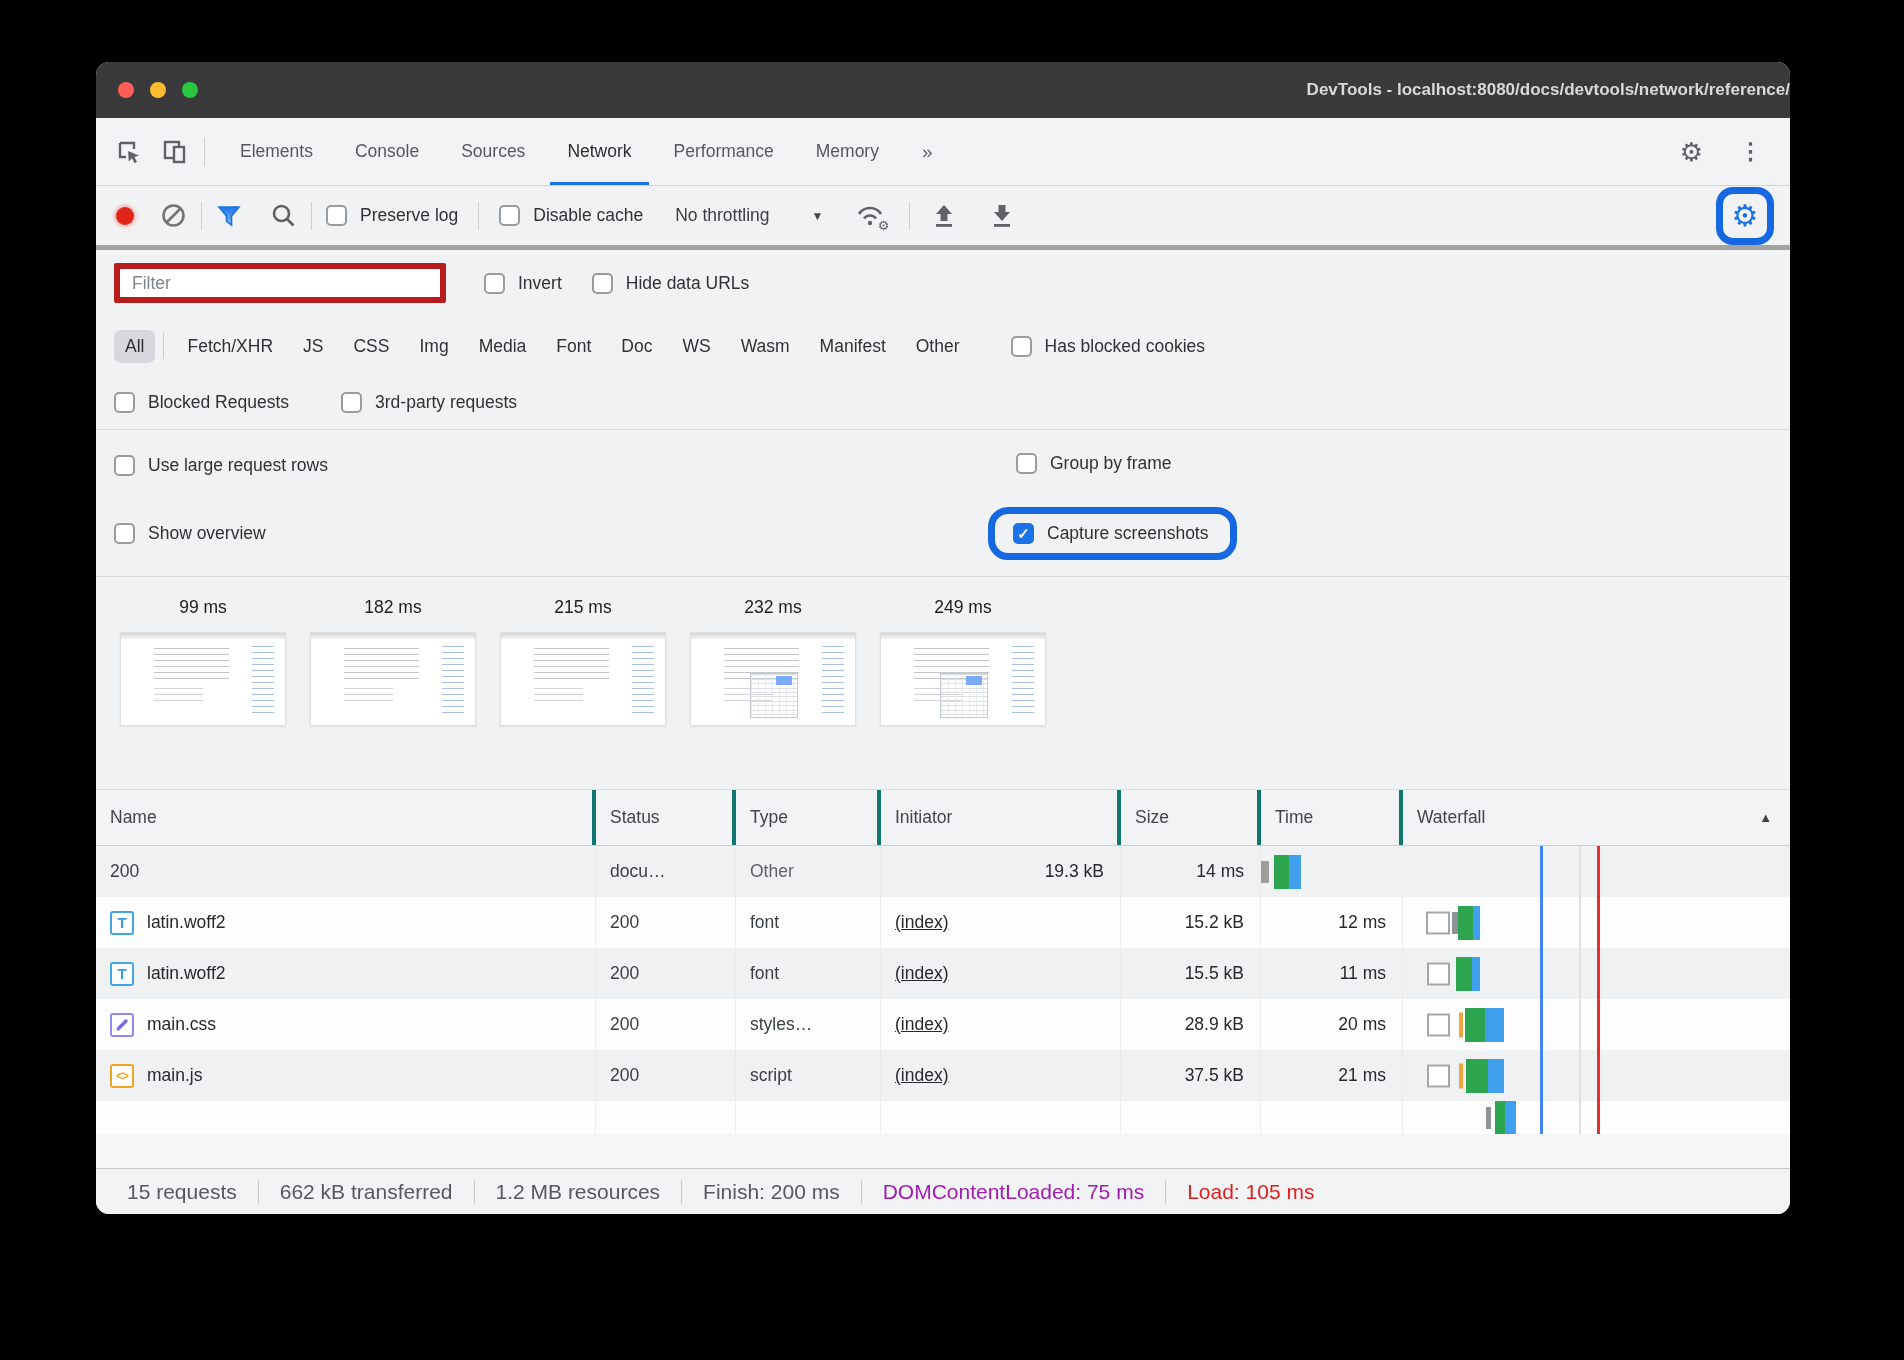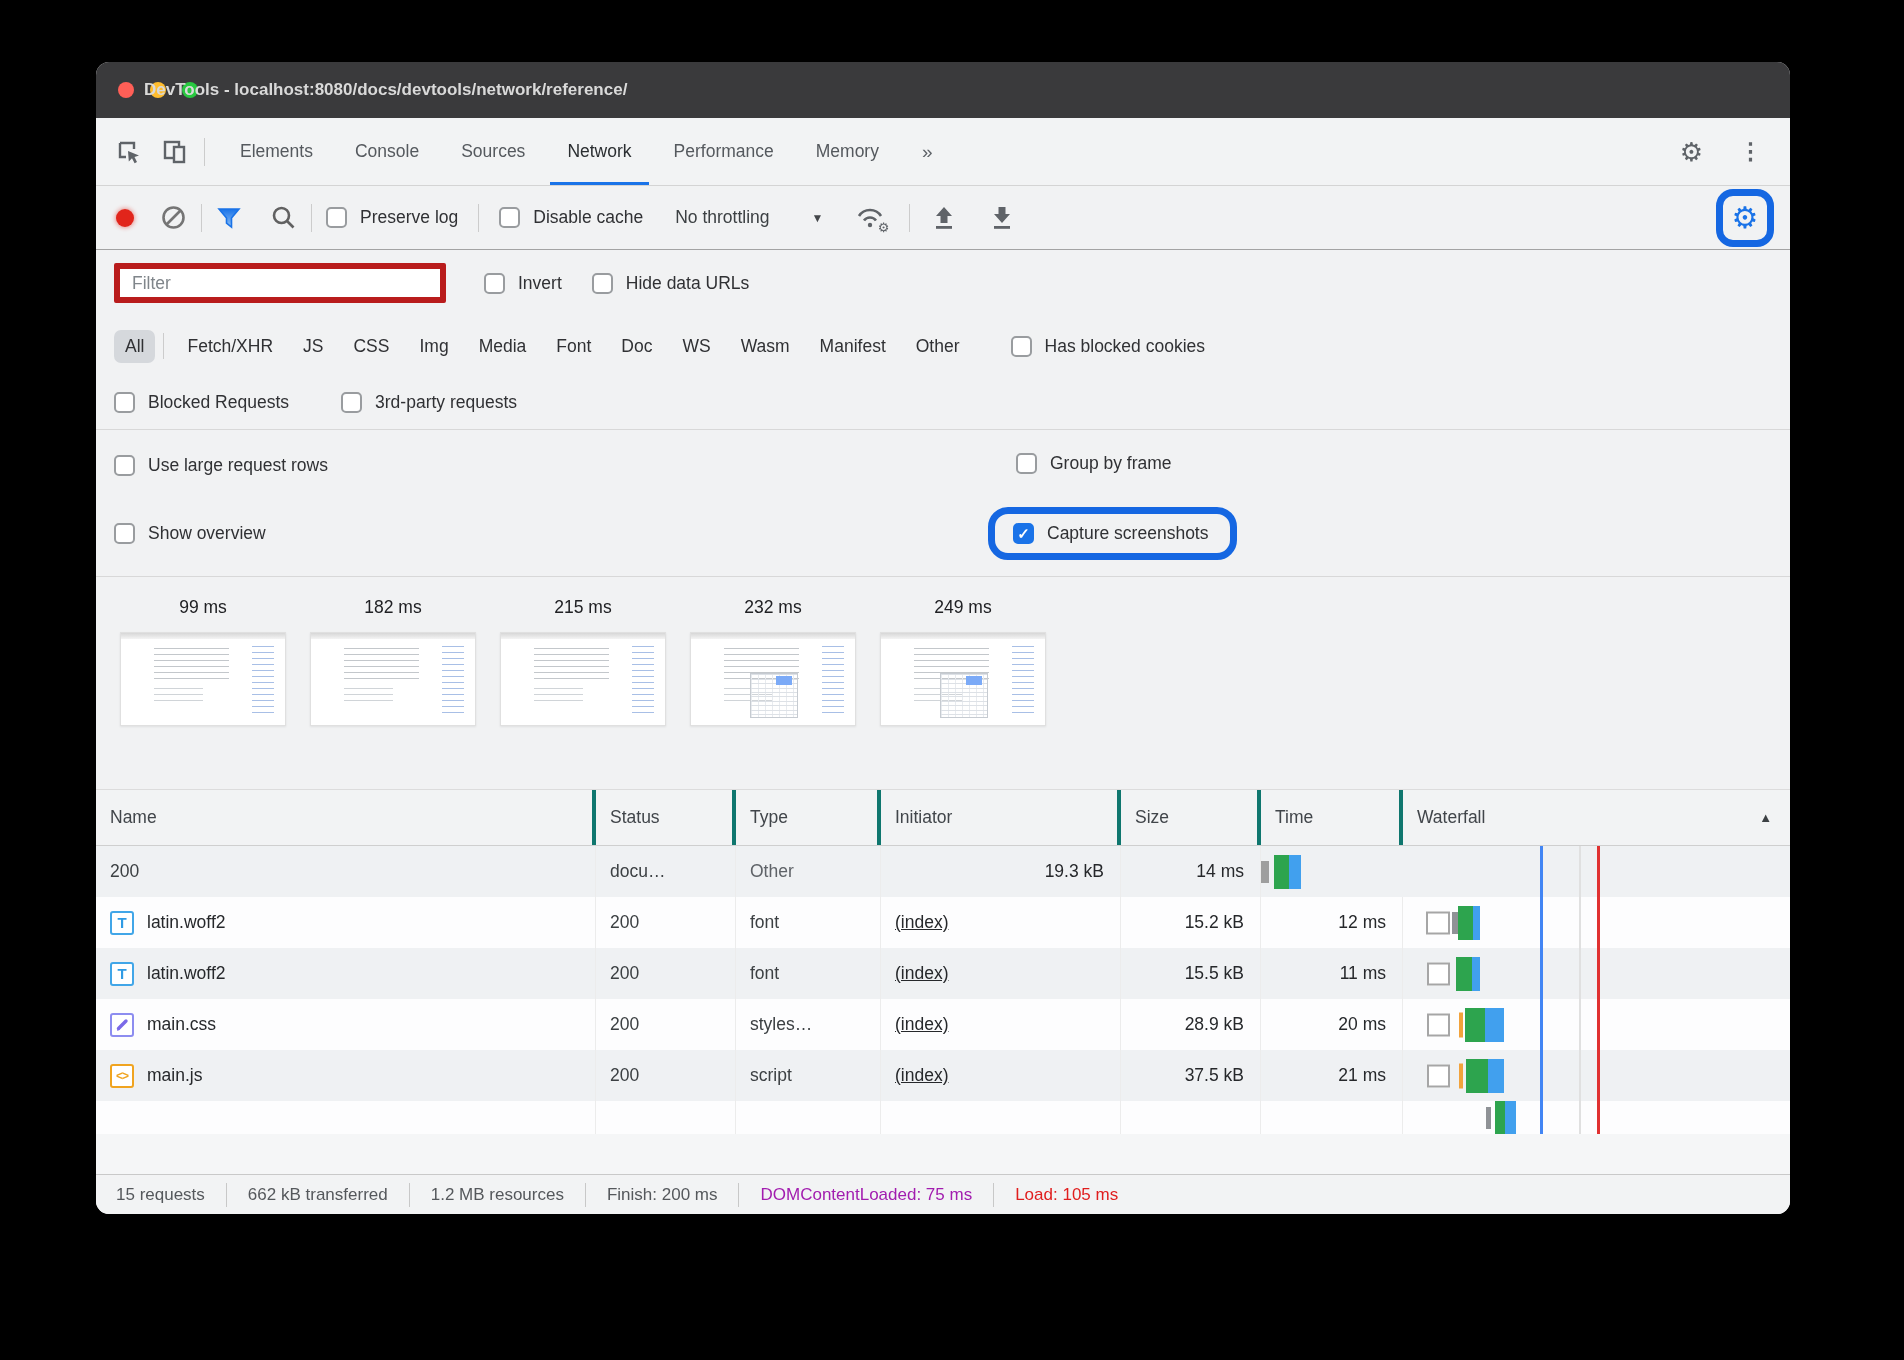--- a/index.html
+++ b/index.html
@@ -7,40 +7,40 @@
   body { position:relative; }
 
   .window { position:absolute; left:96px; top:62px; width:1694px; height:1152px;
             background:#f1f2f3; border-radius:13px; overflow:hidden;
             display:flex; flex-direction:column; }
 
   
   .titlebar { height:56px; background:#3a3a3c; display:flex; align-items:center; position:relative; flex:none; }
   .lights { display:flex; gap:16px; margin-left:22px; }
   .light { width:16px; height:16px; border-radius:50%; }
-  .titlebar-title { position:absolute; left:0; right:0; text-align:left;
-                    color:#d9d9d9; font-size:17px; font-weight:700;margin-left:48px; }
+  .titlebar-title { position:absolute; left:0; right:0; text-align:right;
+                    color:#d9d9d9; font-size:17px; font-weight:700; }
 
   
   .tabbar { height:68px; background:#f2f3f4; border-bottom:1px solid #d4d4d4;
             display:flex; align-items:stretch; flex:none; }
   .tabbar-icons { display:flex; align-items:center; gap:20px; padding-left:20px; }
   .vdiv { width:1px; height:28px; background:#ccc; align-self:center; margin:0 14px; }
   .tab { display:flex; align-items:center; padding:0 21px; font-size:17.5px; color:#55595e;
          position:relative; cursor:default; }
   .tab.active { color:#2b2e31; }
   .tab.active::after { content:""; position:absolute; left:4px; right:4px; bottom:0;
                        height:3px; background:#1a73e8; }
   .tab-more { display:flex; align-items:center; padding:0 22px; color:#5f6368; font-size:19px; }
   .tabbar-right { margin-left:auto; display:flex; align-items:center; gap:36px; padding-right:28px; }
   .gear-glyph { font-size:26px; color:#5f6368; line-height:1; }
   .kebab-glyph { font-size:23px; color:#5f6368; font-weight:700; line-height:1; }
 
   
-  .toolbar { height:64px; border-bottom:1px solid #a3a3a3; display:flex; align-items:center;
+  .toolbar { height:64px; border-bottom:5px solid #a3a3a3; display:flex; align-items:center;
              padding-left:20px; flex:none; background:#f1f2f3; }
   .rec-dot { width:18px; height:18px; border-radius:50%; background:#e1251b;
              box-shadow:0 0 4px 1px rgba(225,37,27,.45); margin-right:26px; flex:none; }
   .cb { display:inline-flex; align-items:center; gap:13px; font-size:17.5px; color:#303134; cursor:default; }
   .cbx { width:21px; height:21px; border:2px solid #999c9f; border-radius:5px; background:#fff; flex:none;
          display:flex; align-items:center; justify-content:center; }
   .cbx .mark { display:none; }
   .cbx.checked { background:#1a73e8; border-color:#1a73e8; }
   .cbx.checked .mark { display:block; color:#fff; font-size:15px; font-weight:700; line-height:1; }
   .throttle { display:flex; align-items:center; gap:42px; font-size:17.5px; color:#3c4043; }
@@ -142,22 +142,22 @@
   .wf-box { height:23px; background:#fff; border:2px solid #a6a6a6; }
   .wf-green { height:34px; background:#2da44e; }
   .wf-blue { height:34px; background:#41a0ee; }
   .wf-orange { height:25px; background:#f2a33c; }
   .wf-marker { position:absolute; top:0; bottom:0; z-index:1; }
   .wf-marker-dcl { width:3px; background:#4285f4; }
   .wf-marker-grid { width:2px; background:#e0e0e0; }
   .wf-marker-load { width:3px; background:#e03131; }
 
   
-  .statusbar { height:40px; flex:none; background:#f2f3f4; border-top:1px solid #c9c9c9;
-               display:flex; align-items:center; padding-left:20px; font-size:17px; }
+  .statusbar { height:46px; flex:none; background:#f2f3f4; border-top:1px solid #c9c9c9;
+               display:flex; align-items:center; padding-left:31px; font-size:21px; }
   .sseg { color:#55585c; }
   .sseg.blue { color:#a21caf;text-align:right; }
   .sseg.red { color:#e01e1e; }
   .sdiv { width:1px; height:24px; background:#c8c8c8; margin:0 21px; }
 
   svg { display:block; }
 </style>
 </head>
 <body>
 

